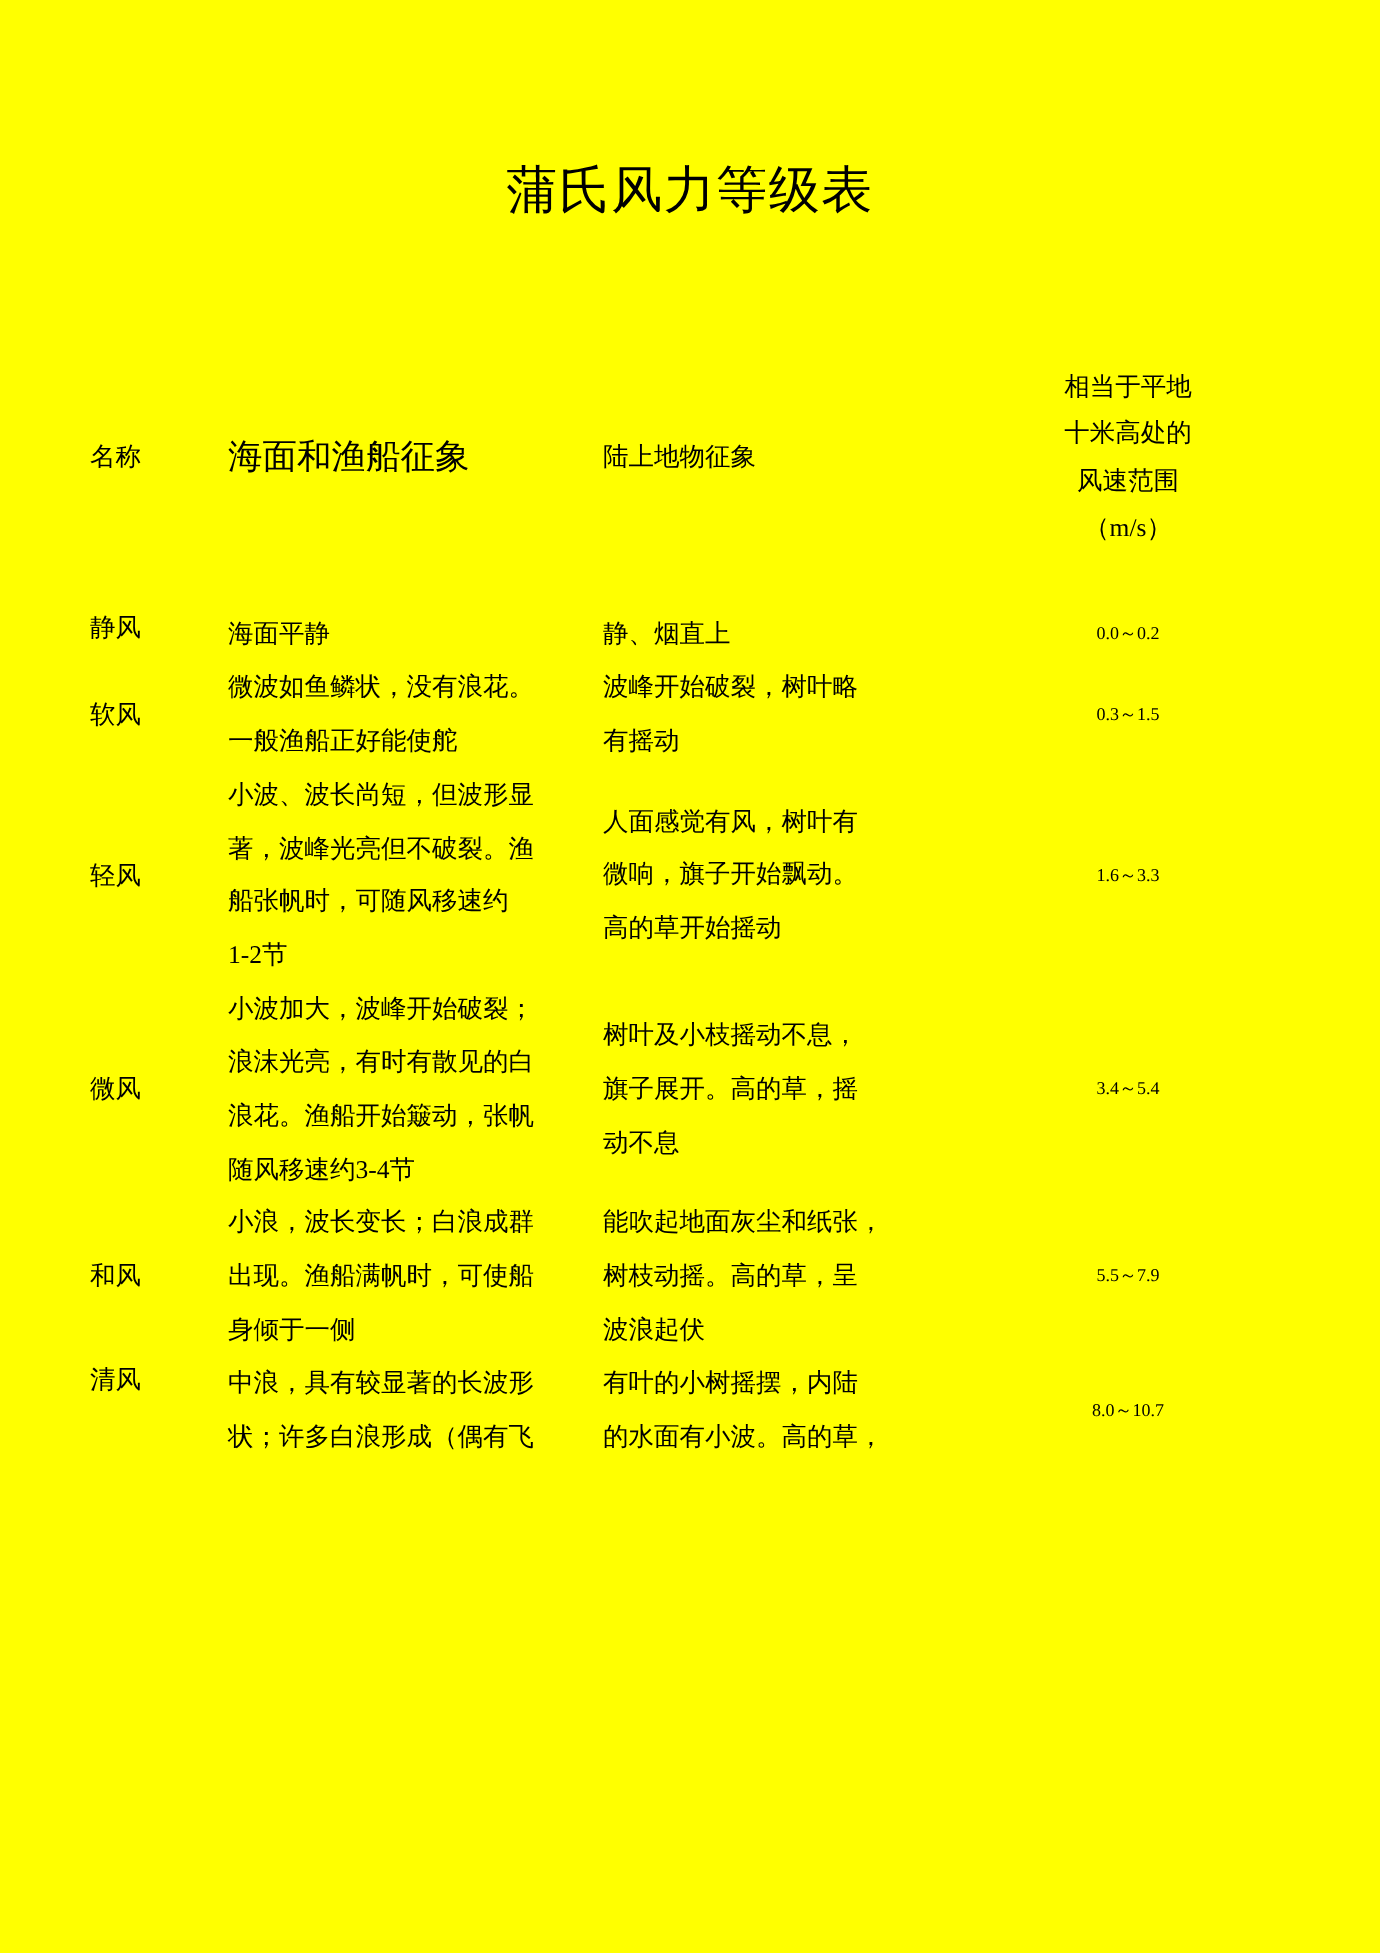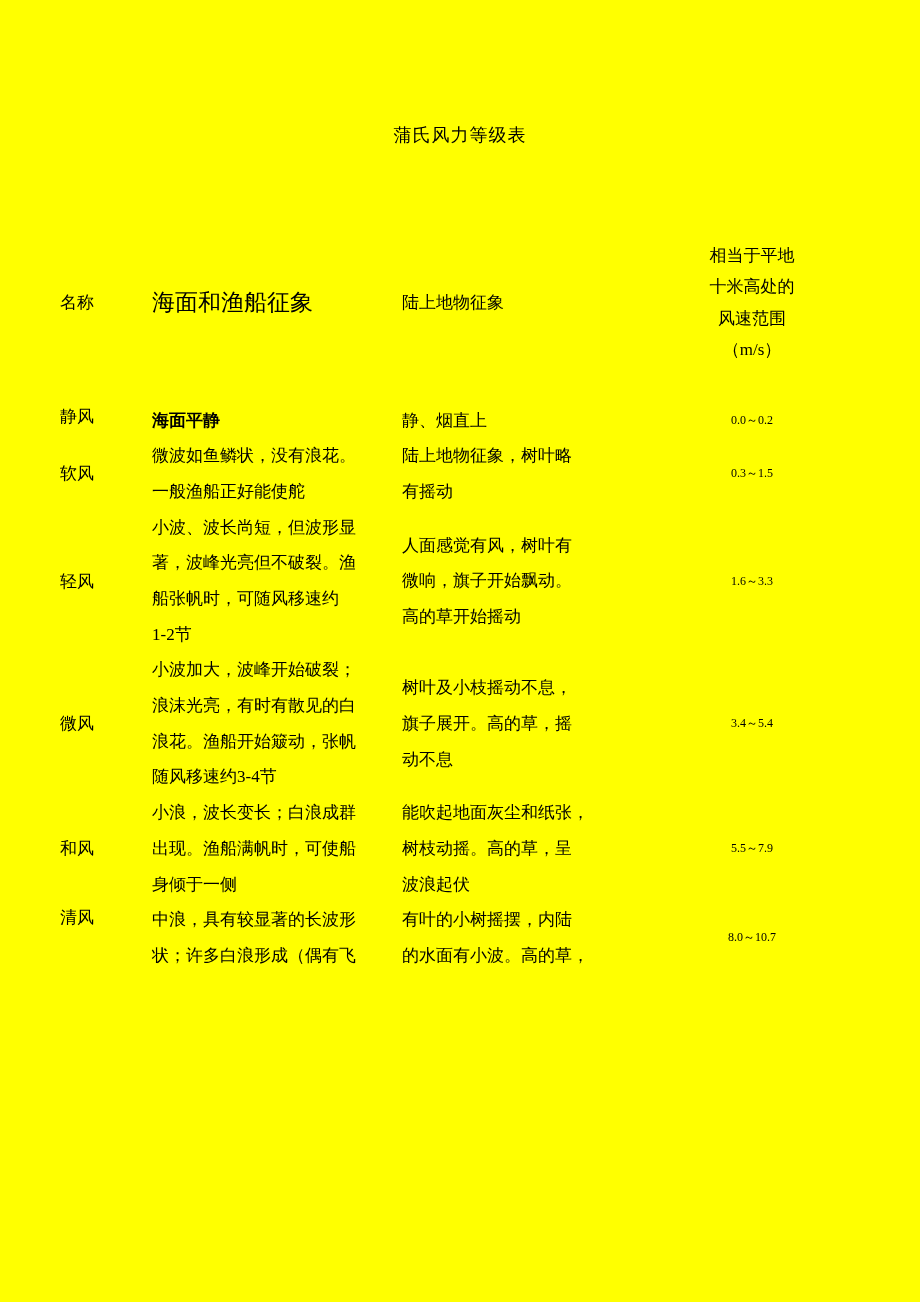--- a/index.html
+++ b/index.html
@@ -16,24 +16,24 @@
   }
   .page {
     position: relative;
     width: 920px;
     height: 1302px;
     box-sizing: border-box;
     padding: 0 60px;
   }
   .doc-title {
     text-align: center;
-    font-size: 18px;
+    font-size: 34px;
     font-weight: normal;
     letter-spacing: 1px;
-    margin: 17px;
+    margin: 0;
     padding-top: 108px;
     line-height: 1.2;
   }
   table.wind-table {
     width: 800px;
     margin: 56px 0 0 0;
     border-collapse: collapse;
     table-layout: fixed;
     font-size: 17px;
   }
@@ -101,21 +101,21 @@
     font-size: 12px;
     text-align: center;
     vertical-align: middle;
     font-family: "Liberation Serif", "DejaVu Serif", serif;
   }
   .cell-sea div,
   .cell-land div { white-space: pre-wrap; }
 
   
   tr.r-0 .cell-name { vertical-align: top; padding-top: 2px; margin-top: 43px; }
-  tr.r-0 .cell-sea  { vertical-align: middle; font-weight: bold; }
+  tr.r-0 .cell-sea  { vertical-align: middle; }
   tr.r-1 .cell-name { vertical-align: middle; }
   tr.r-5 .cell-name { vertical-align: top; padding-top: 4px; }
 </style>
 </head>
 <body>
 
 <div class="page">
 
   <h1 class="doc-title">蒲氏风力等级表</h1>
 
@@ -150,21 +150,21 @@
           </td>
         <td class="cell-speed">0.0～0.2</td>
       </tr>
       <tr class="r-1">
         <td class="cell-name">软风</td>
         <td class="cell-sea">
             <div>微波如鱼鳞状，没有浪花。
 一般渔船正好能使舵</div>
           </td>
         <td class="cell-land">
-            <div>陆上地物征象，树叶略
+            <div>波峰开始破裂，树叶略
 有摇动</div>
           </td>
         <td class="cell-speed">0.3～1.5</td>
       </tr>
       <tr class="r-2">
         <td class="cell-name">轻风</td>
         <td class="cell-sea">
             <div>小波、波长尚短，但波形显
 著，波峰光亮但不破裂。渔
 船张帆时，可随风移速约

